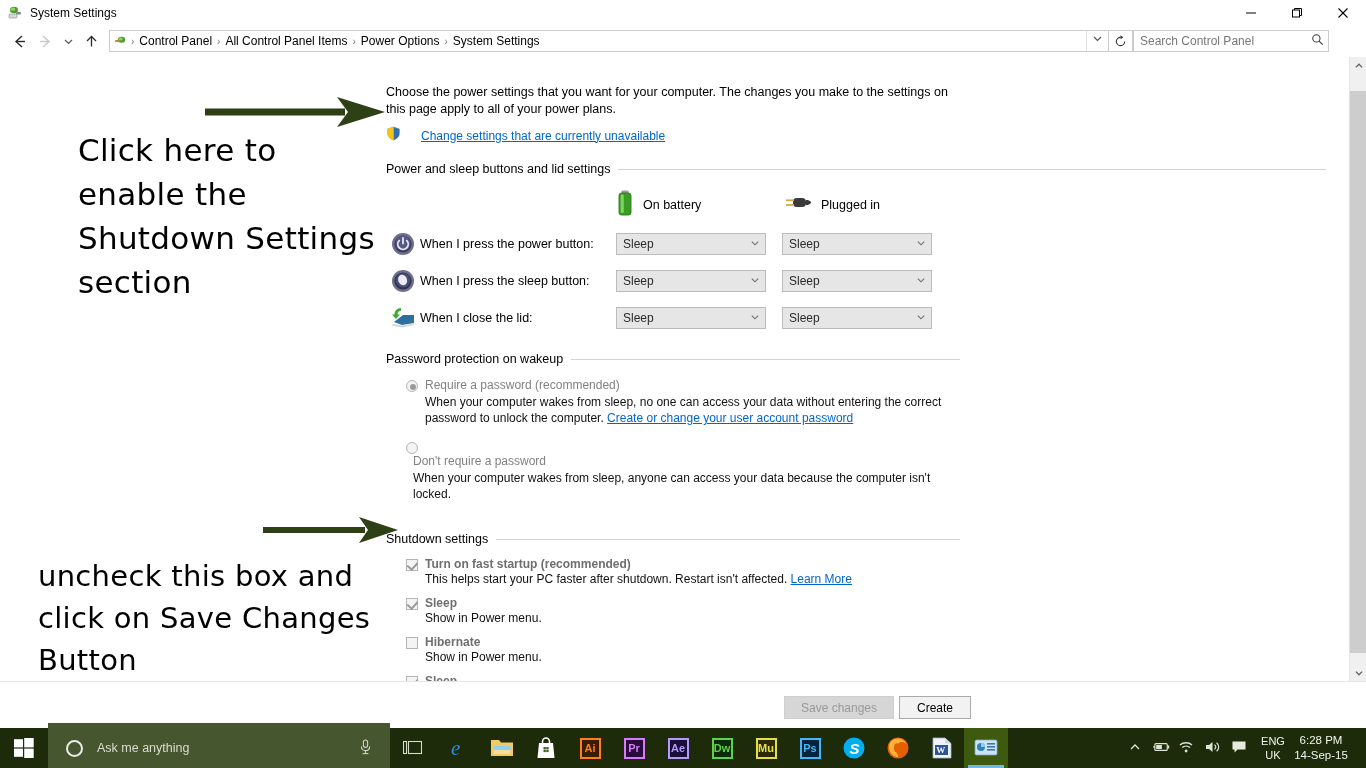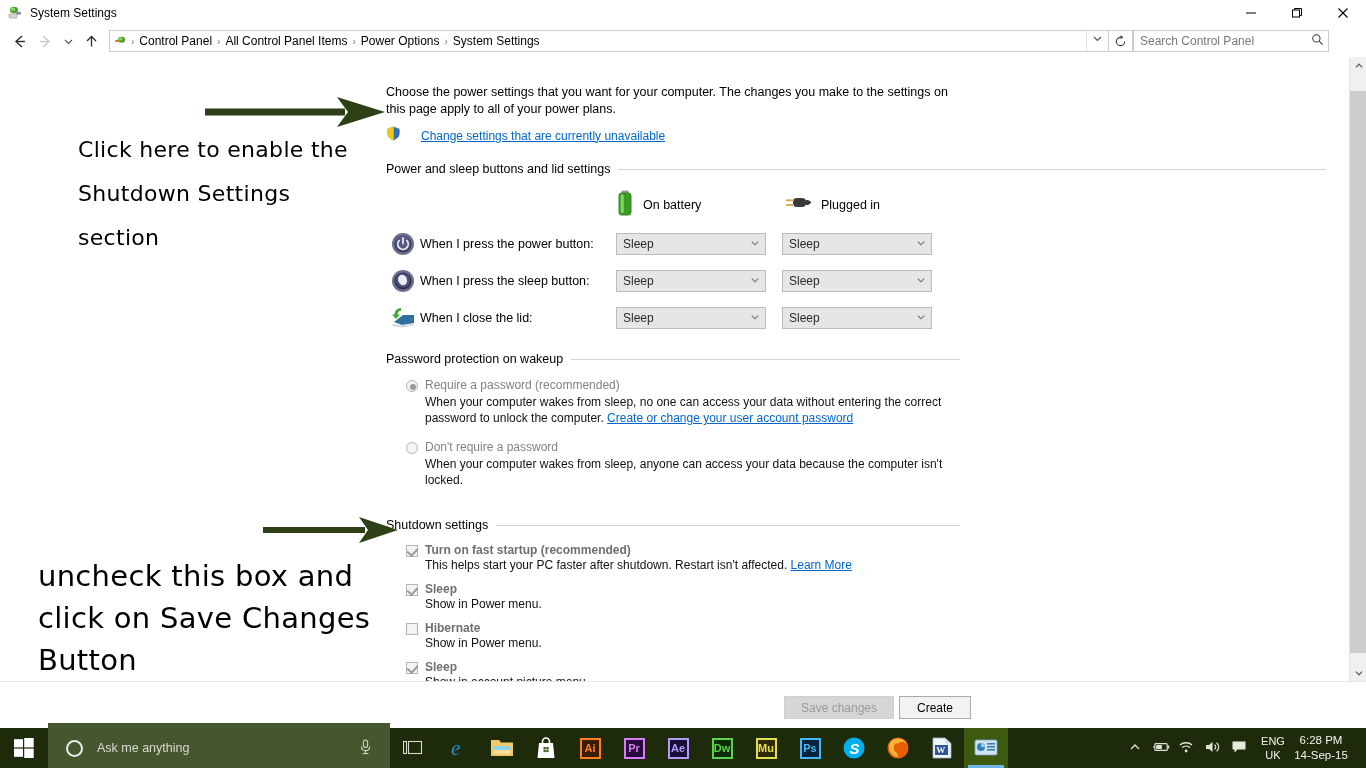--- a/index.html
+++ b/index.html
@@ -125,21 +125,21 @@
     position: absolute; top: 14px; height: 23px; font-size: 12px;
     display: flex; align-items: center; justify-content: center;
     border: 1px solid #aaa; background: #f2f2f2; color: #000;
   }
   .btn.save { left: 784px; width: 110px; background: #d6d6d6; border-color: #cfcfcf; color: #9a9a9a; }
   .btn.cancel { left: 899px; width: 72px; background: #f2f2f2; }
 
   
   .anno-text {
     position: absolute; font-family: "DejaVu Sans", sans-serif;
-    color: #000; font-size: 22px; line-height: 44px; letter-spacing: 0.3px;
+    color: #000; font-size: 31px; line-height: 44px; letter-spacing: 0.3px;
   }
   .anno1 { left: 78px; top: 128px; width: 300px; }
   .anno2 { left: 38px; top: 555px; width: 360px; font-size: 29px; line-height: 42px; }
   .arrow { position: absolute; }
 
   
   .taskbar {
     position: absolute; left: 0; top: 728px; width: 1366px; height: 40px;
     background: #1d2b0a; display: flex; align-items: center;
   }
@@ -416,21 +416,21 @@
         <div class="radio sel"></div>
         <div class="radio-text">
           <div class="radio-title">Require a password (recommended)</div>
           <div class="radio-desc">
             <span>When your computer wakes from sleep, no one can access your data without entering the correct password to unlock the computer.</span>
             <a href="#">Create or change your user account password</a>
           </div>
         </div>
       </div>
 
-      <div class="radio-row" style="margin-top:14px;">
+      <div class="radio-row" style="margin-top:14px;flex-direction:column;">
         <div class="radio"></div>
         <div class="radio-text">
           <div class="radio-title">Don't require a password</div>
           <div class="radio-desc">When your computer wakes from sleep, anyone can access your data because the computer isn't locked.</div>
         </div>
       </div>
 
       <div class="grouphdr g-short" style="margin-top:30px;">
         <span>Shutdown settings</span>
         <div class="rule"></div>

